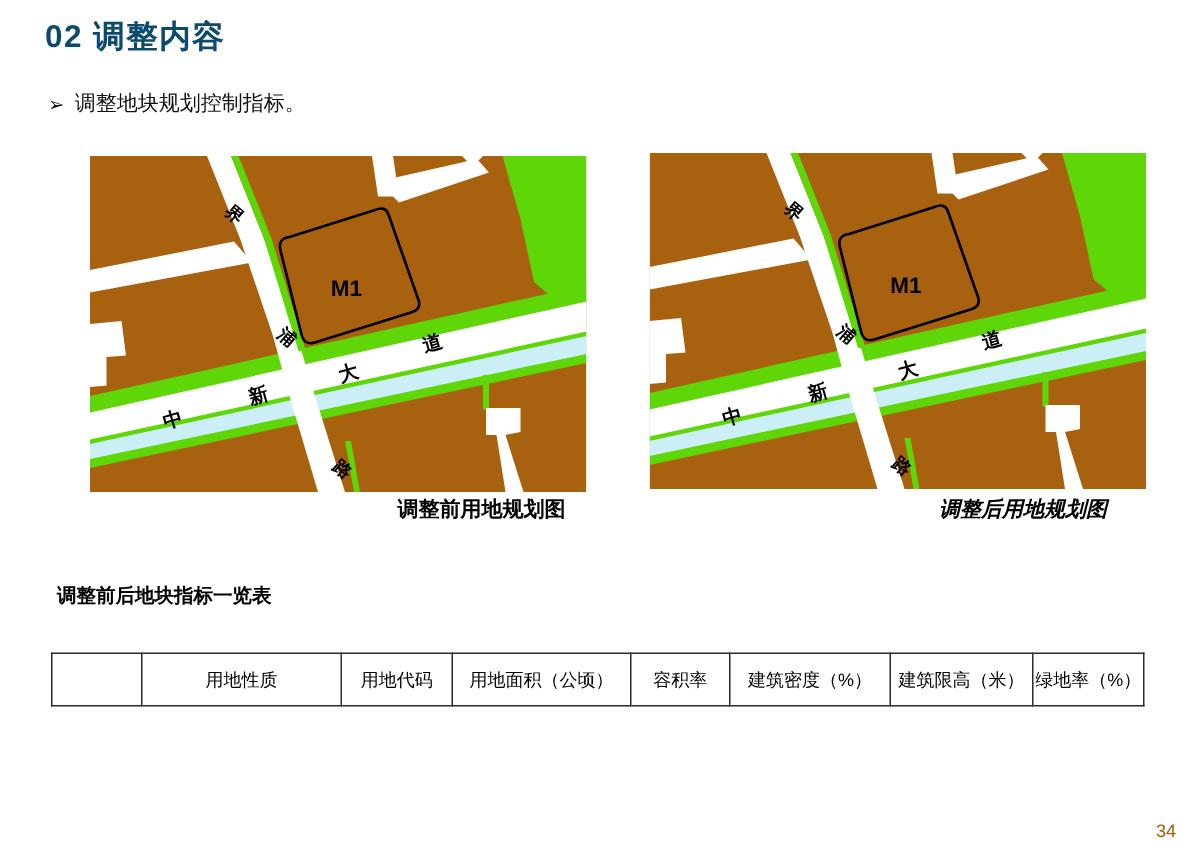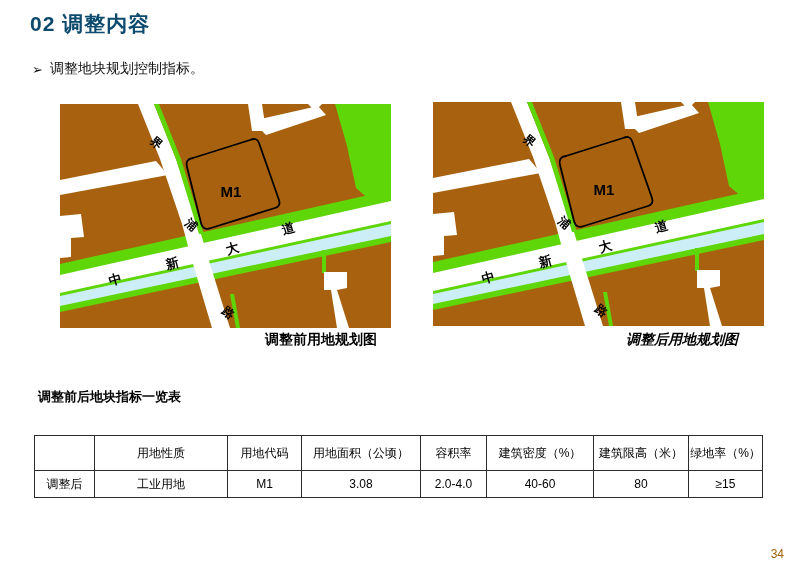--- a/index.html
+++ b/index.html
@@ -157,26 +157,16 @@
       <tr class="hdr">
     <th></th>
     <th>用地性质</th>
     <th>用地代码</th>
     <th>用地面积（公顷）</th>
     <th>容积率</th>
     <th>建筑密度（%）</th>
     <th>建筑限高（米）</th>
     <th>绿地率（%）</th>
   </tr>
-  <tr class="datarow">
-    <td>调整后</td>
-    <td>工业用地</td>
-    <td>M1</td>
-    <td>3.08</td>
-    <td>2.0-4.0</td>
-    <td>40-60</td>
-    <td>80</td>
-    <td>≥15</td>
-  </tr>
 </tbody>
   </table>
 
 <div class="page-number">34</div>
 
 </body></html>

